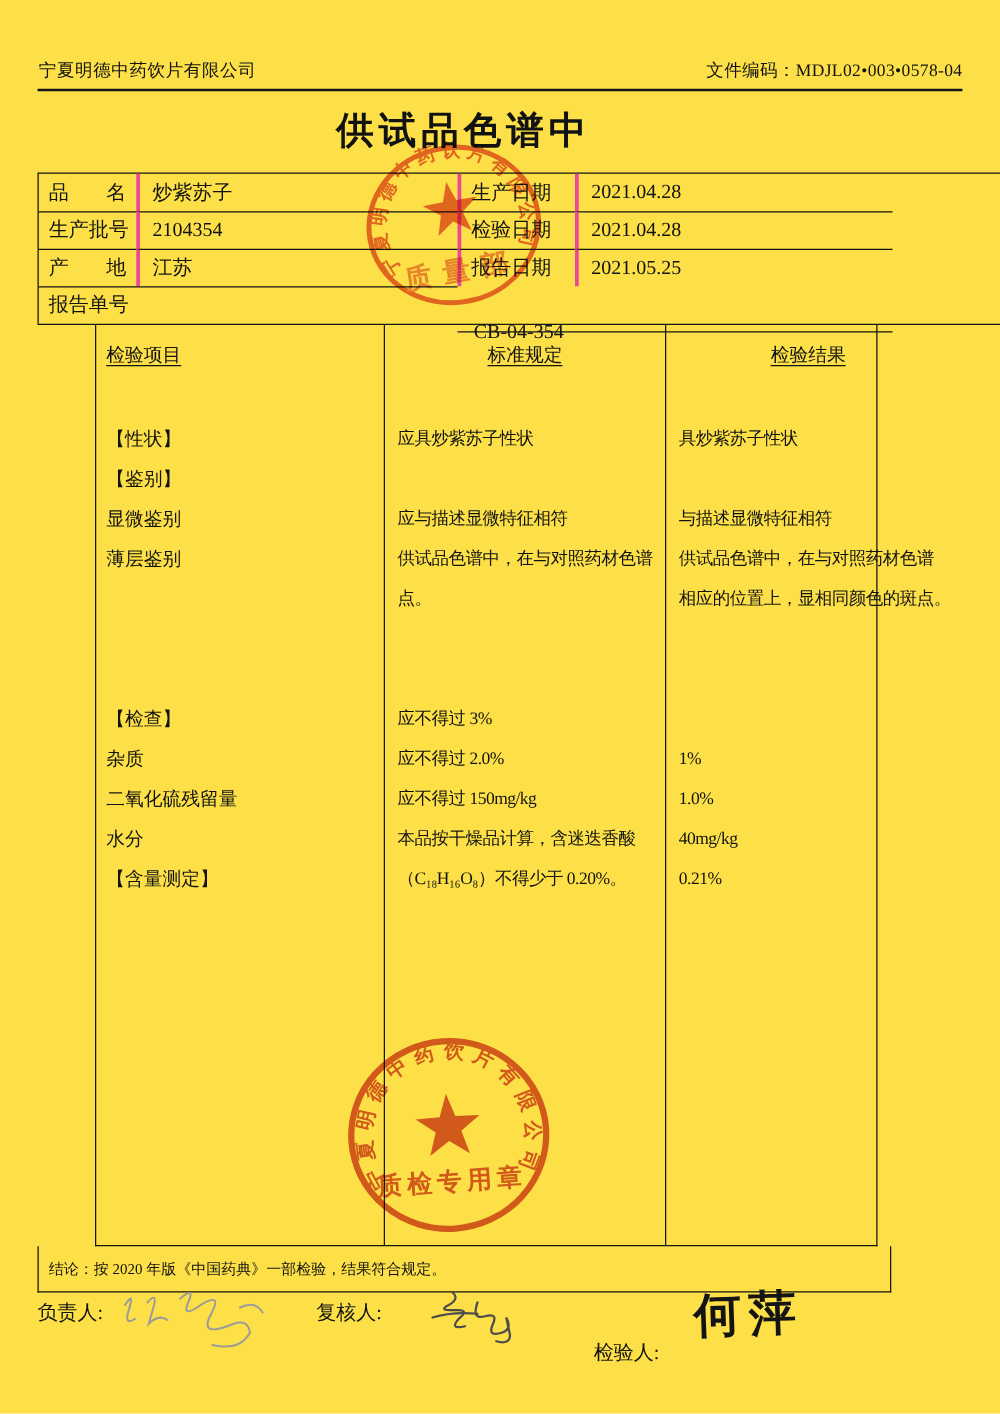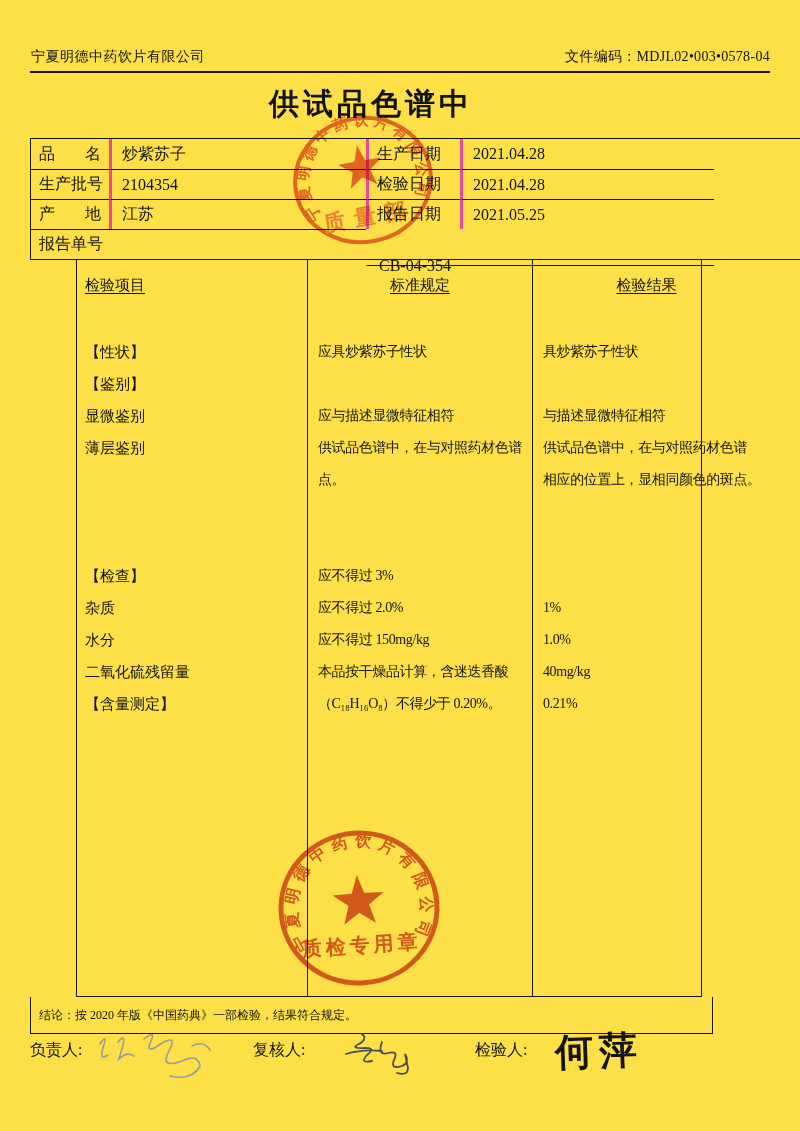--- a/index.html
+++ b/index.html
@@ -75,21 +75,21 @@
     left: 30px; top: 997px; width: 683px; height: 37px;
     border: 1px solid #151515; border-top: none;
     display: flex; align-items: center;
     padding: 0 8px; font-size: 12px; white-space: nowrap;
   }
 
   
   .sig-label { font-size: 16px; white-space: nowrap; }
   .sig-resp-label  { left: 30px;  top: 1040px; }
   .sig-rev-label   { left: 253px; top: 1040px; }
-  .sig-insp-label  { left: 475px; top: 1040px; }
+  .sig-insp-label  { left: 475px; top: 1072px; }
   .sig-svg { position: absolute; }
   .sig-resp { left: 92px;  top: 1026px; }
   .sig-rev  { left: 336px; top: 1030px; }
   .sig-insp-name {
     left: 555px; top: 1026px;
     font-size: 38px; font-weight: bold; letter-spacing: 6px;
     color: #141414; transform: rotate(-2deg); white-space: nowrap;
   }
 
   
@@ -135,22 +135,22 @@
       <div class="line"></div>
       <div class="line">【性状】</div>
       <div class="line">【鉴别】</div>
       <div class="line">显微鉴别</div>
       <div class="line">薄层鉴别</div>
       <div class="line"></div>
       <div class="line"></div>
       <div class="line"></div>
       <div class="line">【检查】</div>
       <div class="line">杂质</div>
+      <div class="line">二氧化硫残留量</div>
       <div class="line">水分</div>
-      <div class="line">二氧化硫残留量</div>
       <div class="line">【含量测定】</div>
       <div class="line"></div>
     </div>
     <div class="mcol mid">
       <div class="mhead"><span>标准规定</span></div>
       <div class="line"></div>
       <div class="line">应具炒紫苏子性状</div>
       <div class="line"></div>
       <div class="line">应与描述显微特征相符</div>
       <div class="line">供试品色谱中，在与对照药材色谱</div>

